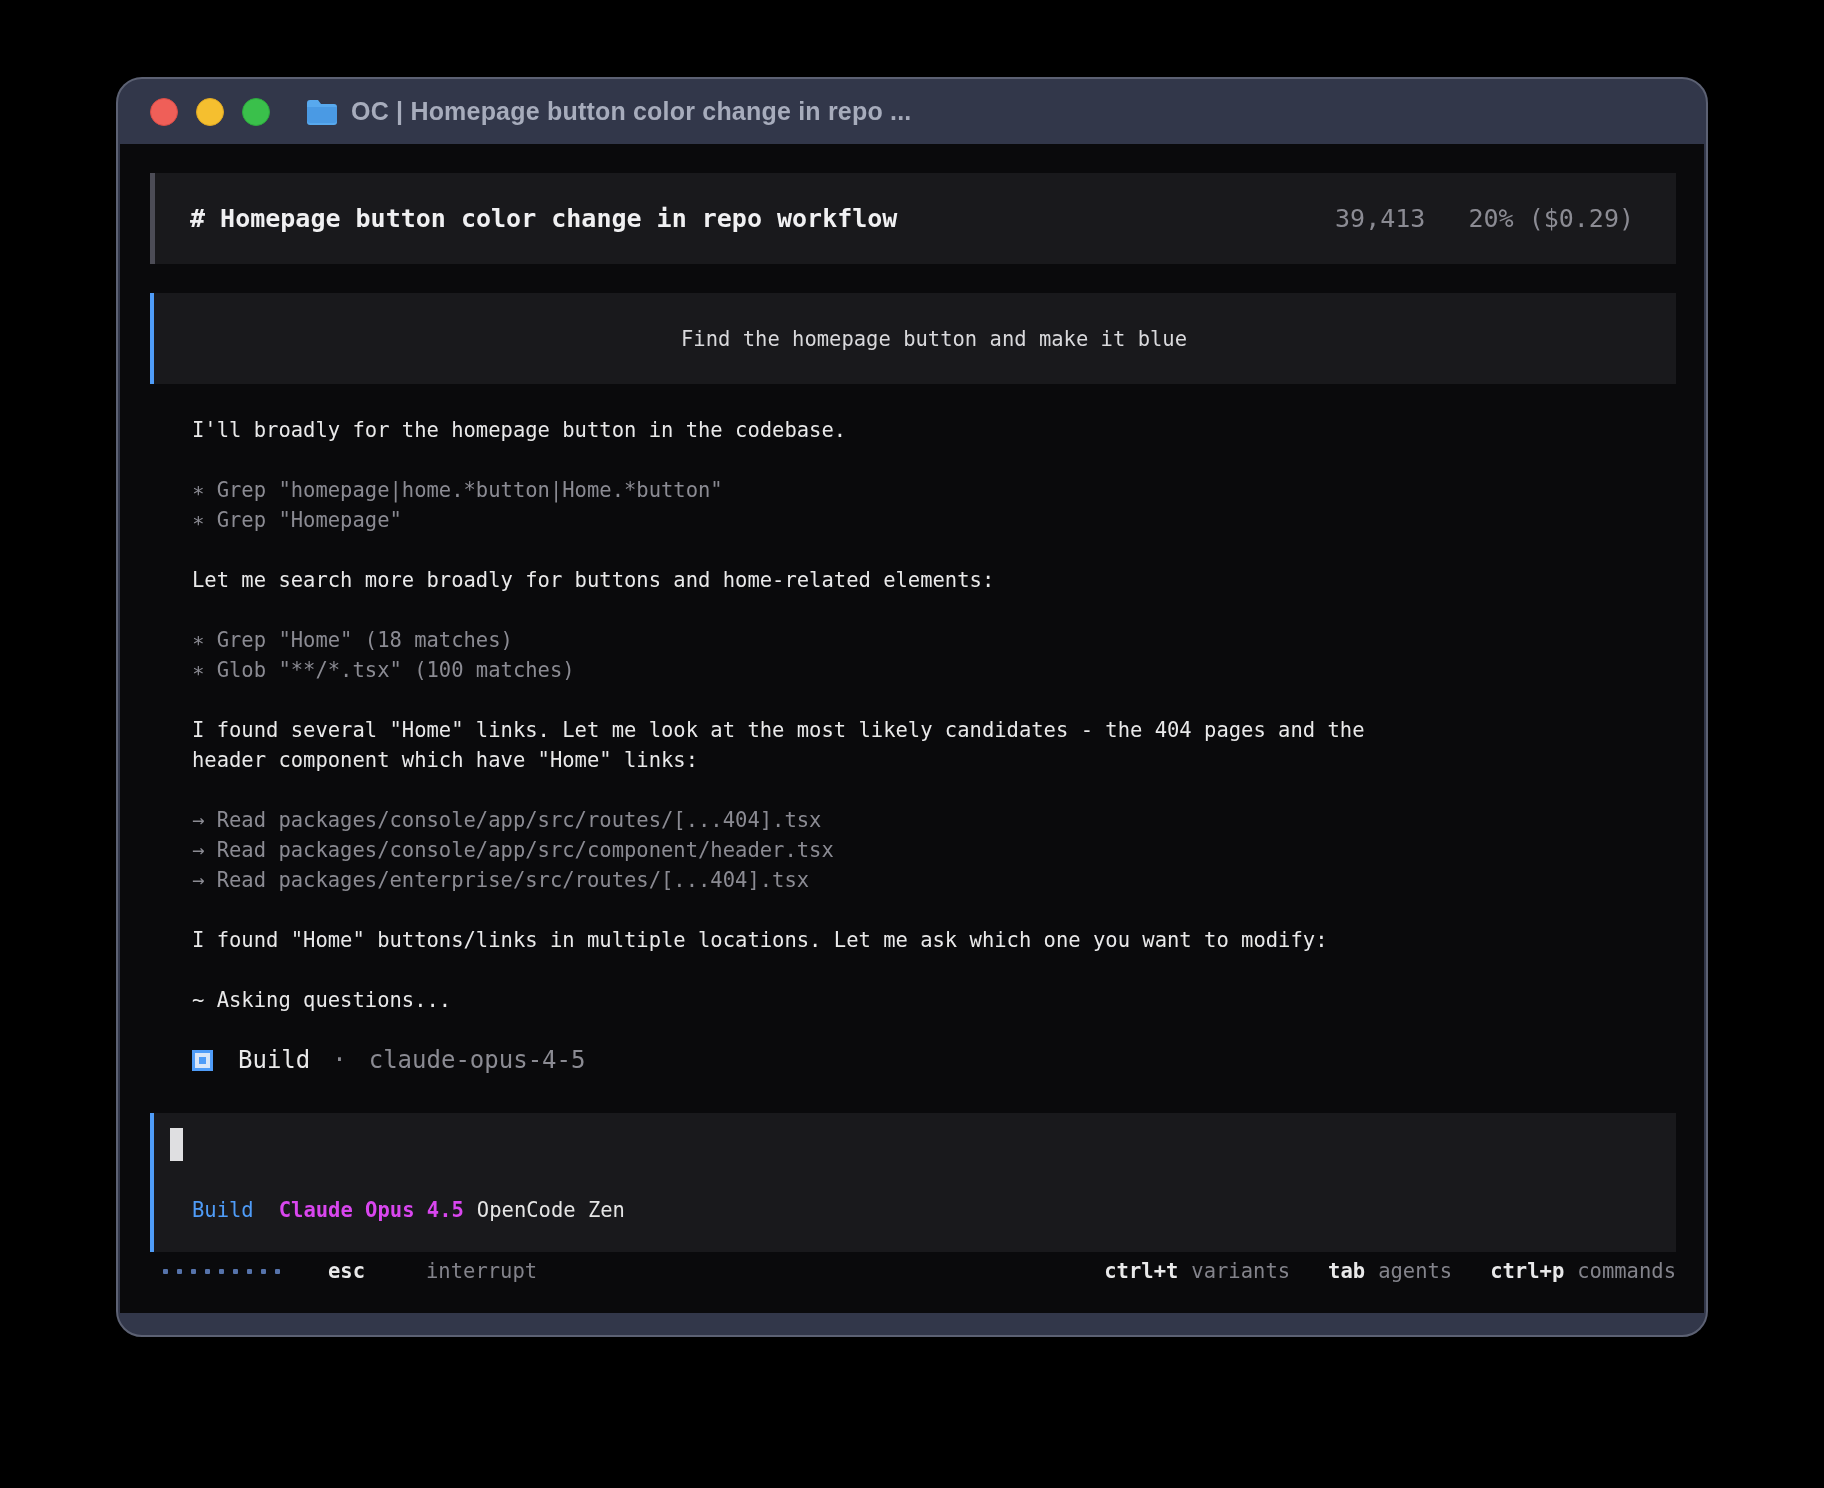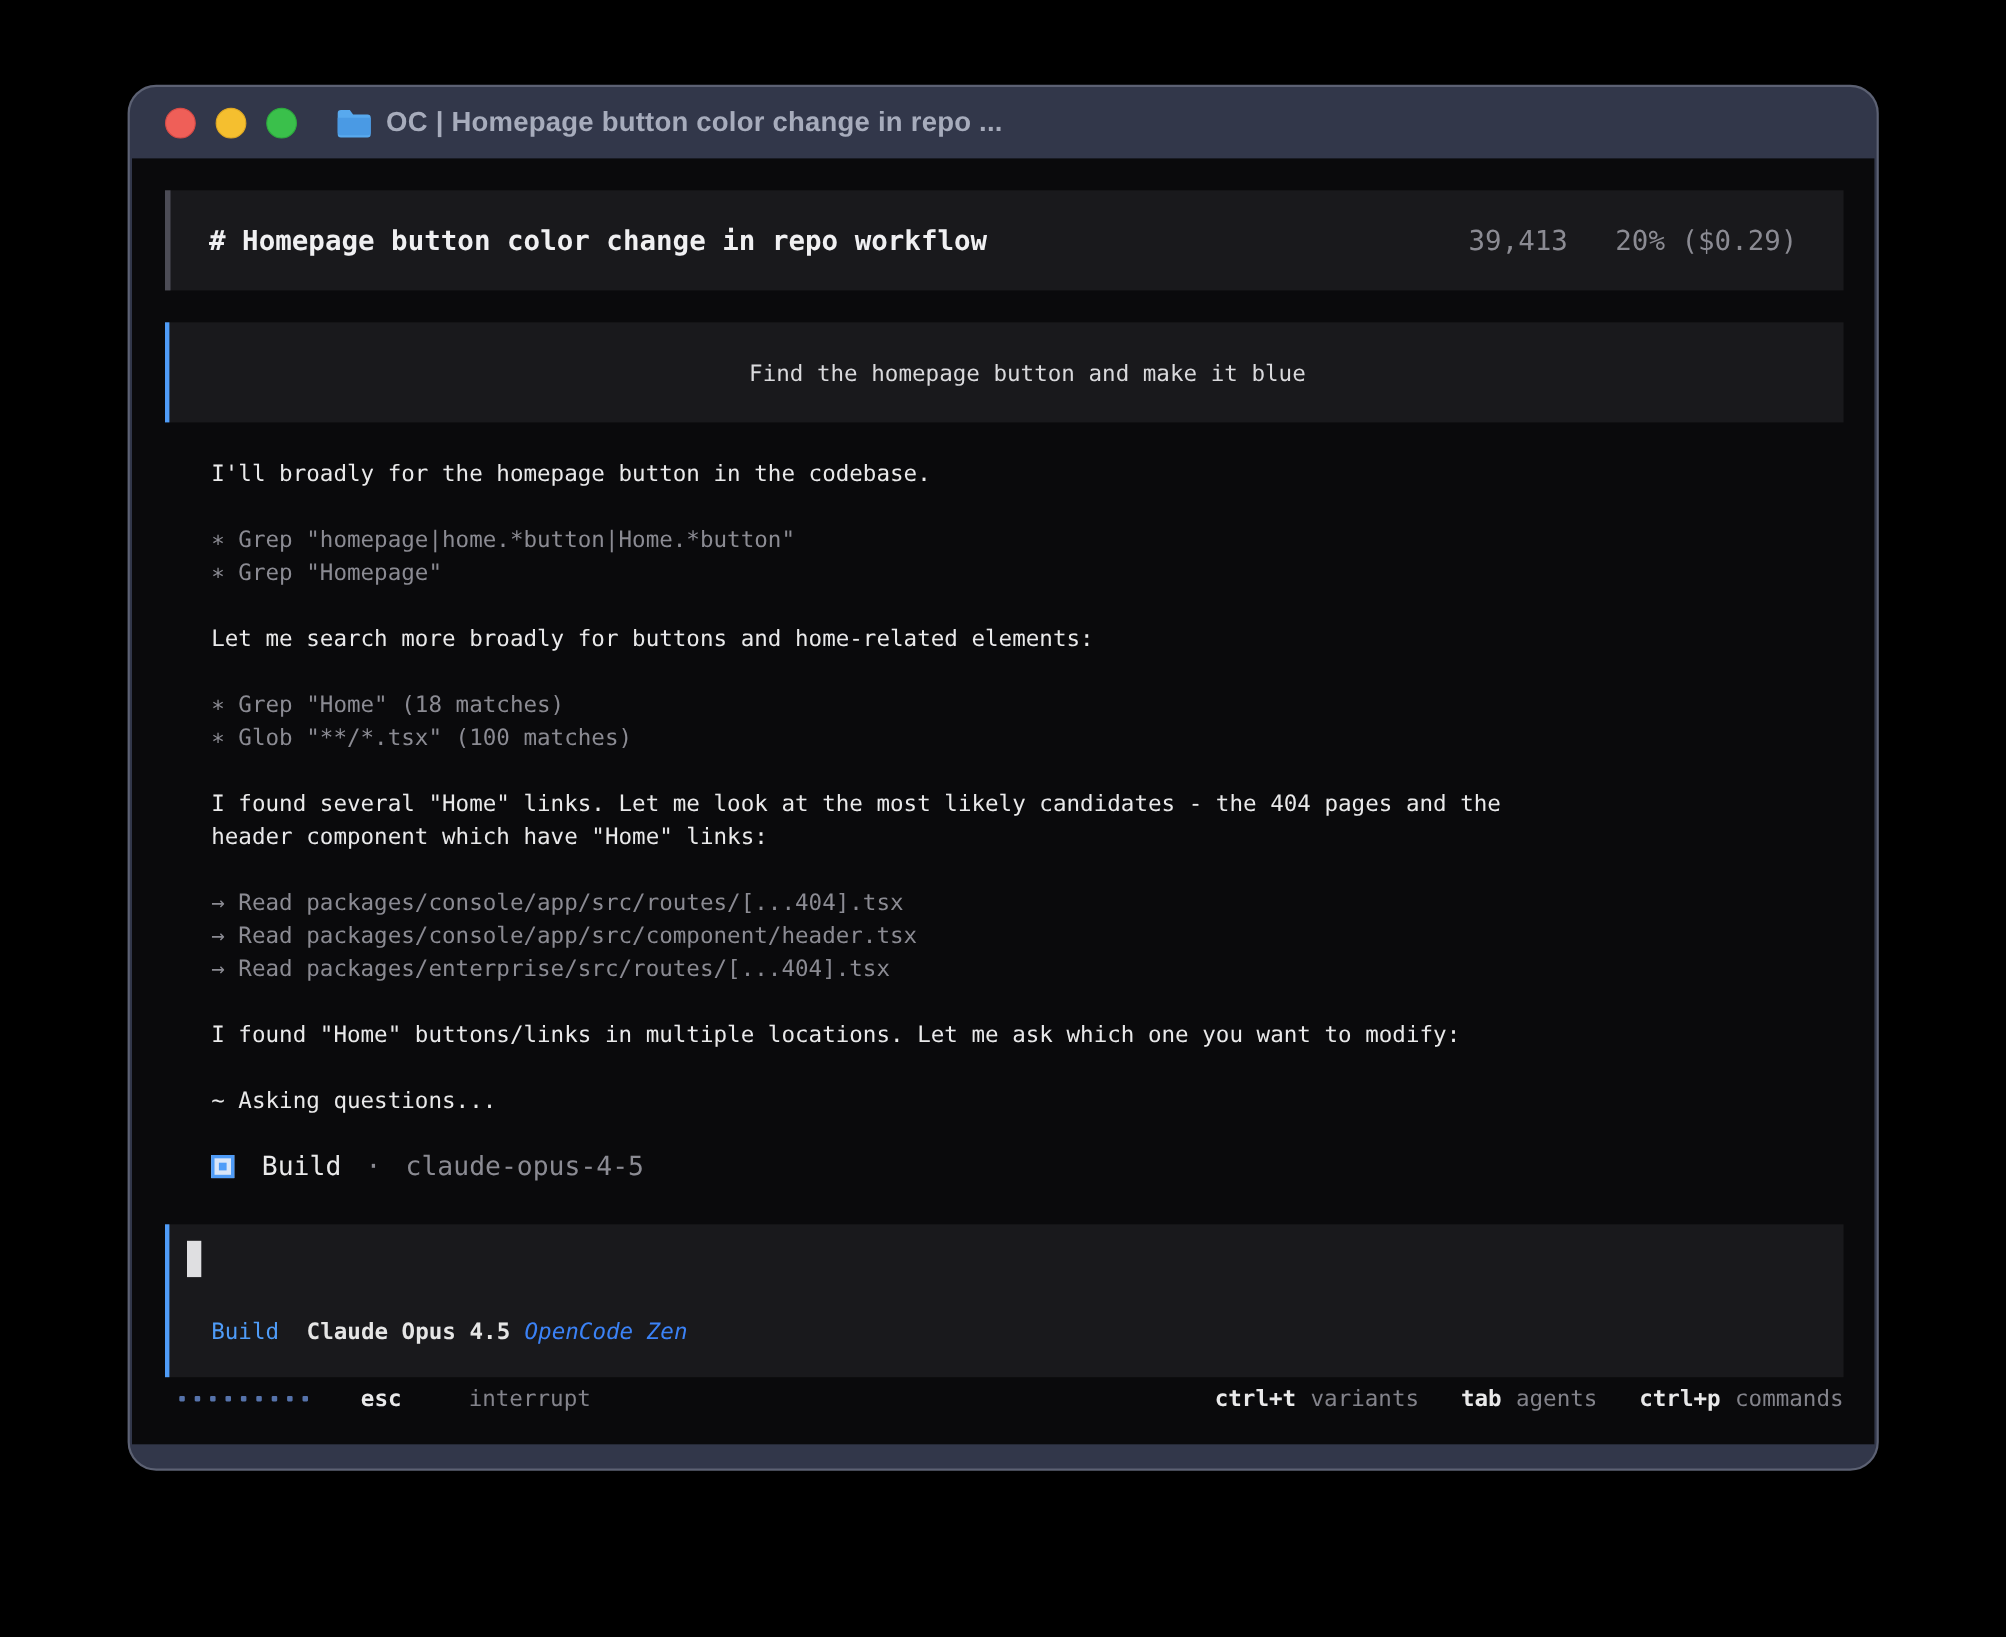--- a/index.html
+++ b/index.html
@@ -68,22 +68,22 @@
     top:969px; height:139px; border-left:4px solid #4f9cf8;
   }
   .cursor {
     position:absolute; left:16px; top:15px; width:13px; height:33px; background:#dfdfe1;
   }
   .prompt-meta {
     position:absolute; left:38px; top:84px; font-size:20.5px; line-height:26px;
     display:flex; align-items:baseline;
   }
   .prompt-meta .agent { color:#4f9cf8; }
-  .prompt-meta .model { color:#e5e5e5; font-weight:600; margin-left:25px; }
-  .prompt-meta .provider { color:#3b82f6; margin-left:13px;font-style:italic; }
+  .prompt-meta .model { color:#d946ef; font-weight:600; margin-left:25px; }
+  .prompt-meta .provider { color:#e5e5e5; margin-left:13px; }
 
   .footer {
     position:absolute; left:30px; top:1112px; width:1526px; height:30px;
     display:flex; align-items:center; font-size:20.5px;
   }
   .spinner { display:flex; gap:9px; margin-left:13px; }
   .spinner i { width:5px; height:5px; background:#5673ab; border-radius:1px; }
   .footer .key { color:#e9e9ea; font-weight:bold; }
   .footer .lbl { color:#83838b; margin-left:13px; }
   .footer .esc-group { margin-left:48px; display:flex; align-items:center;gap:48px; }

